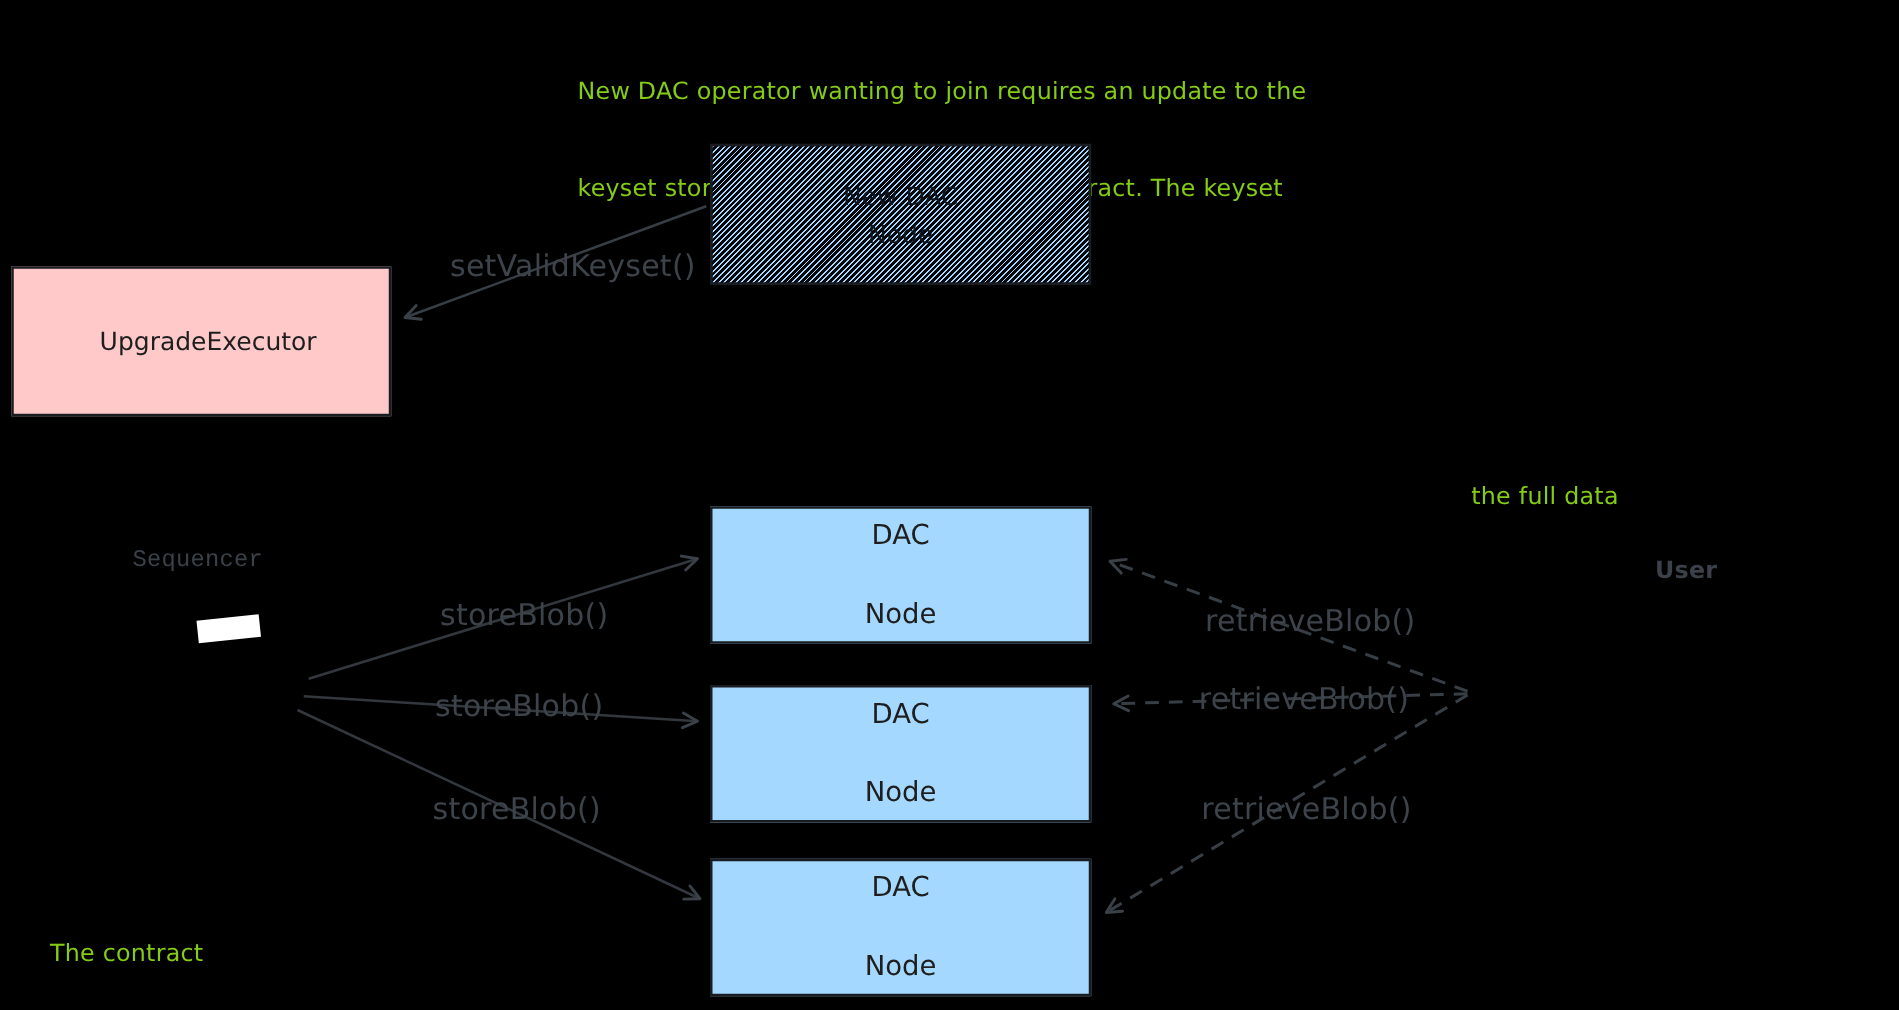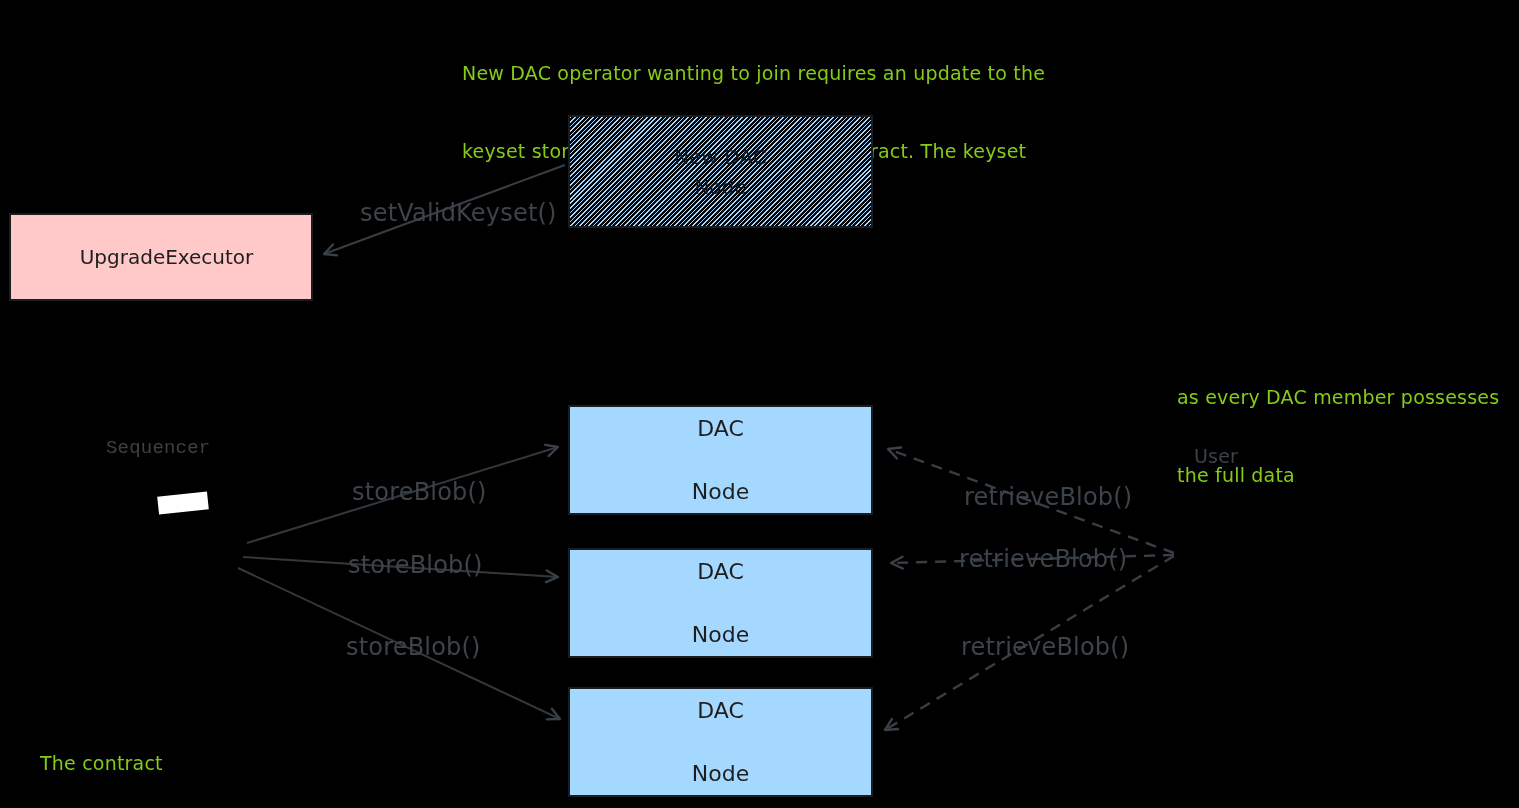--- a/index.html
+++ b/index.html
@@ -43,21 +43,21 @@
     flex-direction: column;
     align-items: center;
     justify-content: center;
     text-align: center;
     border: 2px solid #191d22;
     color: #1e1e1e;
   }
   .node-box .bl { display: block; }
 
   .box-upgrade {
-    left: 9px; top: 213px; width: 304px; height: 88px;
+    left: 9px; top: 213px; width: 304px; height: 120px;
     background: #ffc9c9;
     font-size: 20px;
     padding-left: 11px;
   }
   .box-hatched {
     left: 568px; top: 115px; width: 305px; height: 113px;
     background-color: #04060a;
     background-image: repeating-linear-gradient(135deg,
       #a5d8ff 0px, #a5d8ff 1.1px,
       rgba(0,0,0,0) 1.1px, rgba(0,0,0,0) 3.2px);
@@ -85,21 +85,21 @@
   }
 
   .actor-label {
     position: absolute;
     color: #3b4148;
     font-size: 19px;
     white-space: pre;
     letter-spacing: 0.2px;
   }
   .lbl-sequencer { left: 106px; top: 437px; font-family: Liberation Mono, monospace; }
-  .lbl-user      { left: 1194px; top: 445px; }
+  .lbl-user      { left: 1324px; top: 445px; font-weight: bold; }
 
   .note-top         { left: 462px;  top: 8px; }
   .note-right       { left: 1177px; top: 332px; }
   .note-bottom-left { left: 40px;   top: 698px; }
 
   .lbl-setvalidkeyset { left: 360px; top: 199px; }
   .lbl-store1 { left: 352px; top: 478px; }
   .lbl-store2 { left: 348px; top: 551px; }
   .lbl-store3 { left: 346px; top: 633px; }
   .lbl-retrieve1 { left: 964px; top: 483px; }
@@ -165,21 +165,20 @@
     <span class="bl">Node</span>
   </div>
 
   <div class="edge-label lbl-retrieve1">retrieveBlob()</div>
   <div class="edge-label lbl-retrieve2">retrieveBlob()</div>
   <div class="edge-label lbl-retrieve3">retrieveBlob()</div>
 
   <div class="actor-label lbl-user">User</div>
 
   <div class="note note-right">
-    <div>as every DAC member possesses</div>
     <div>the full data</div>
   </div>
 
   <div class="note note-bottom-left">
     <div>The contract</div>
     
     
   </div>
 
 </div>

